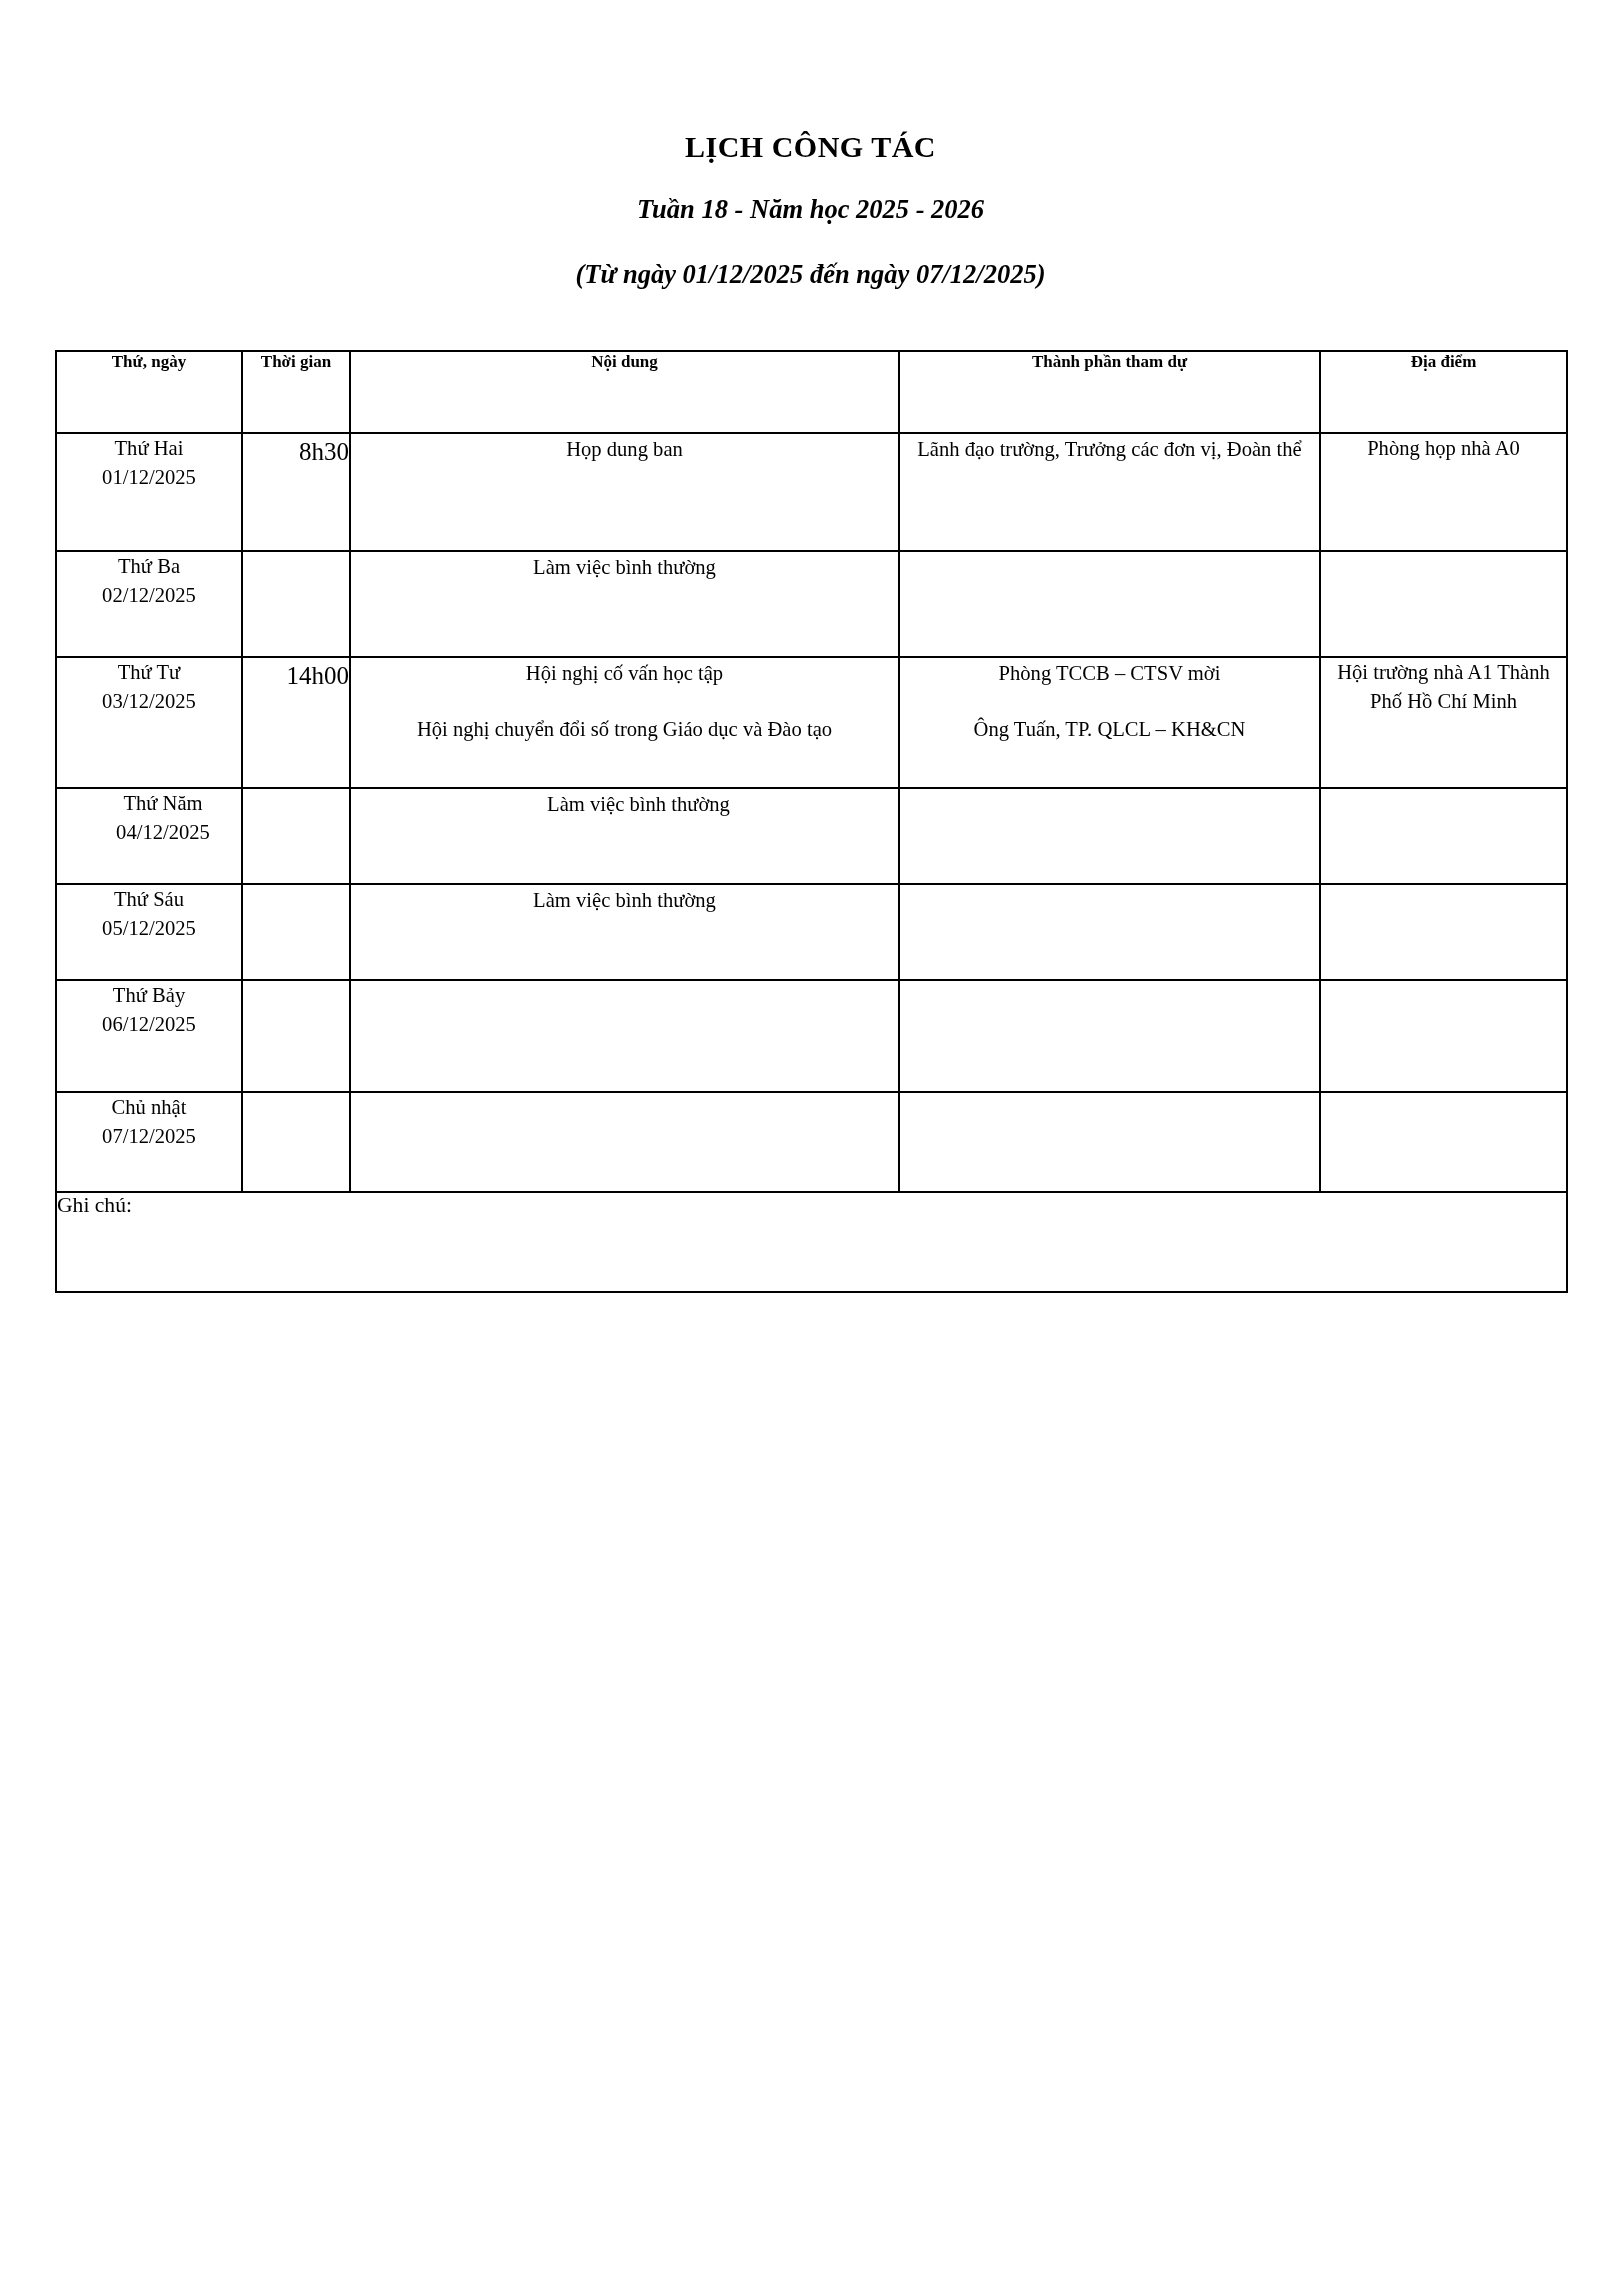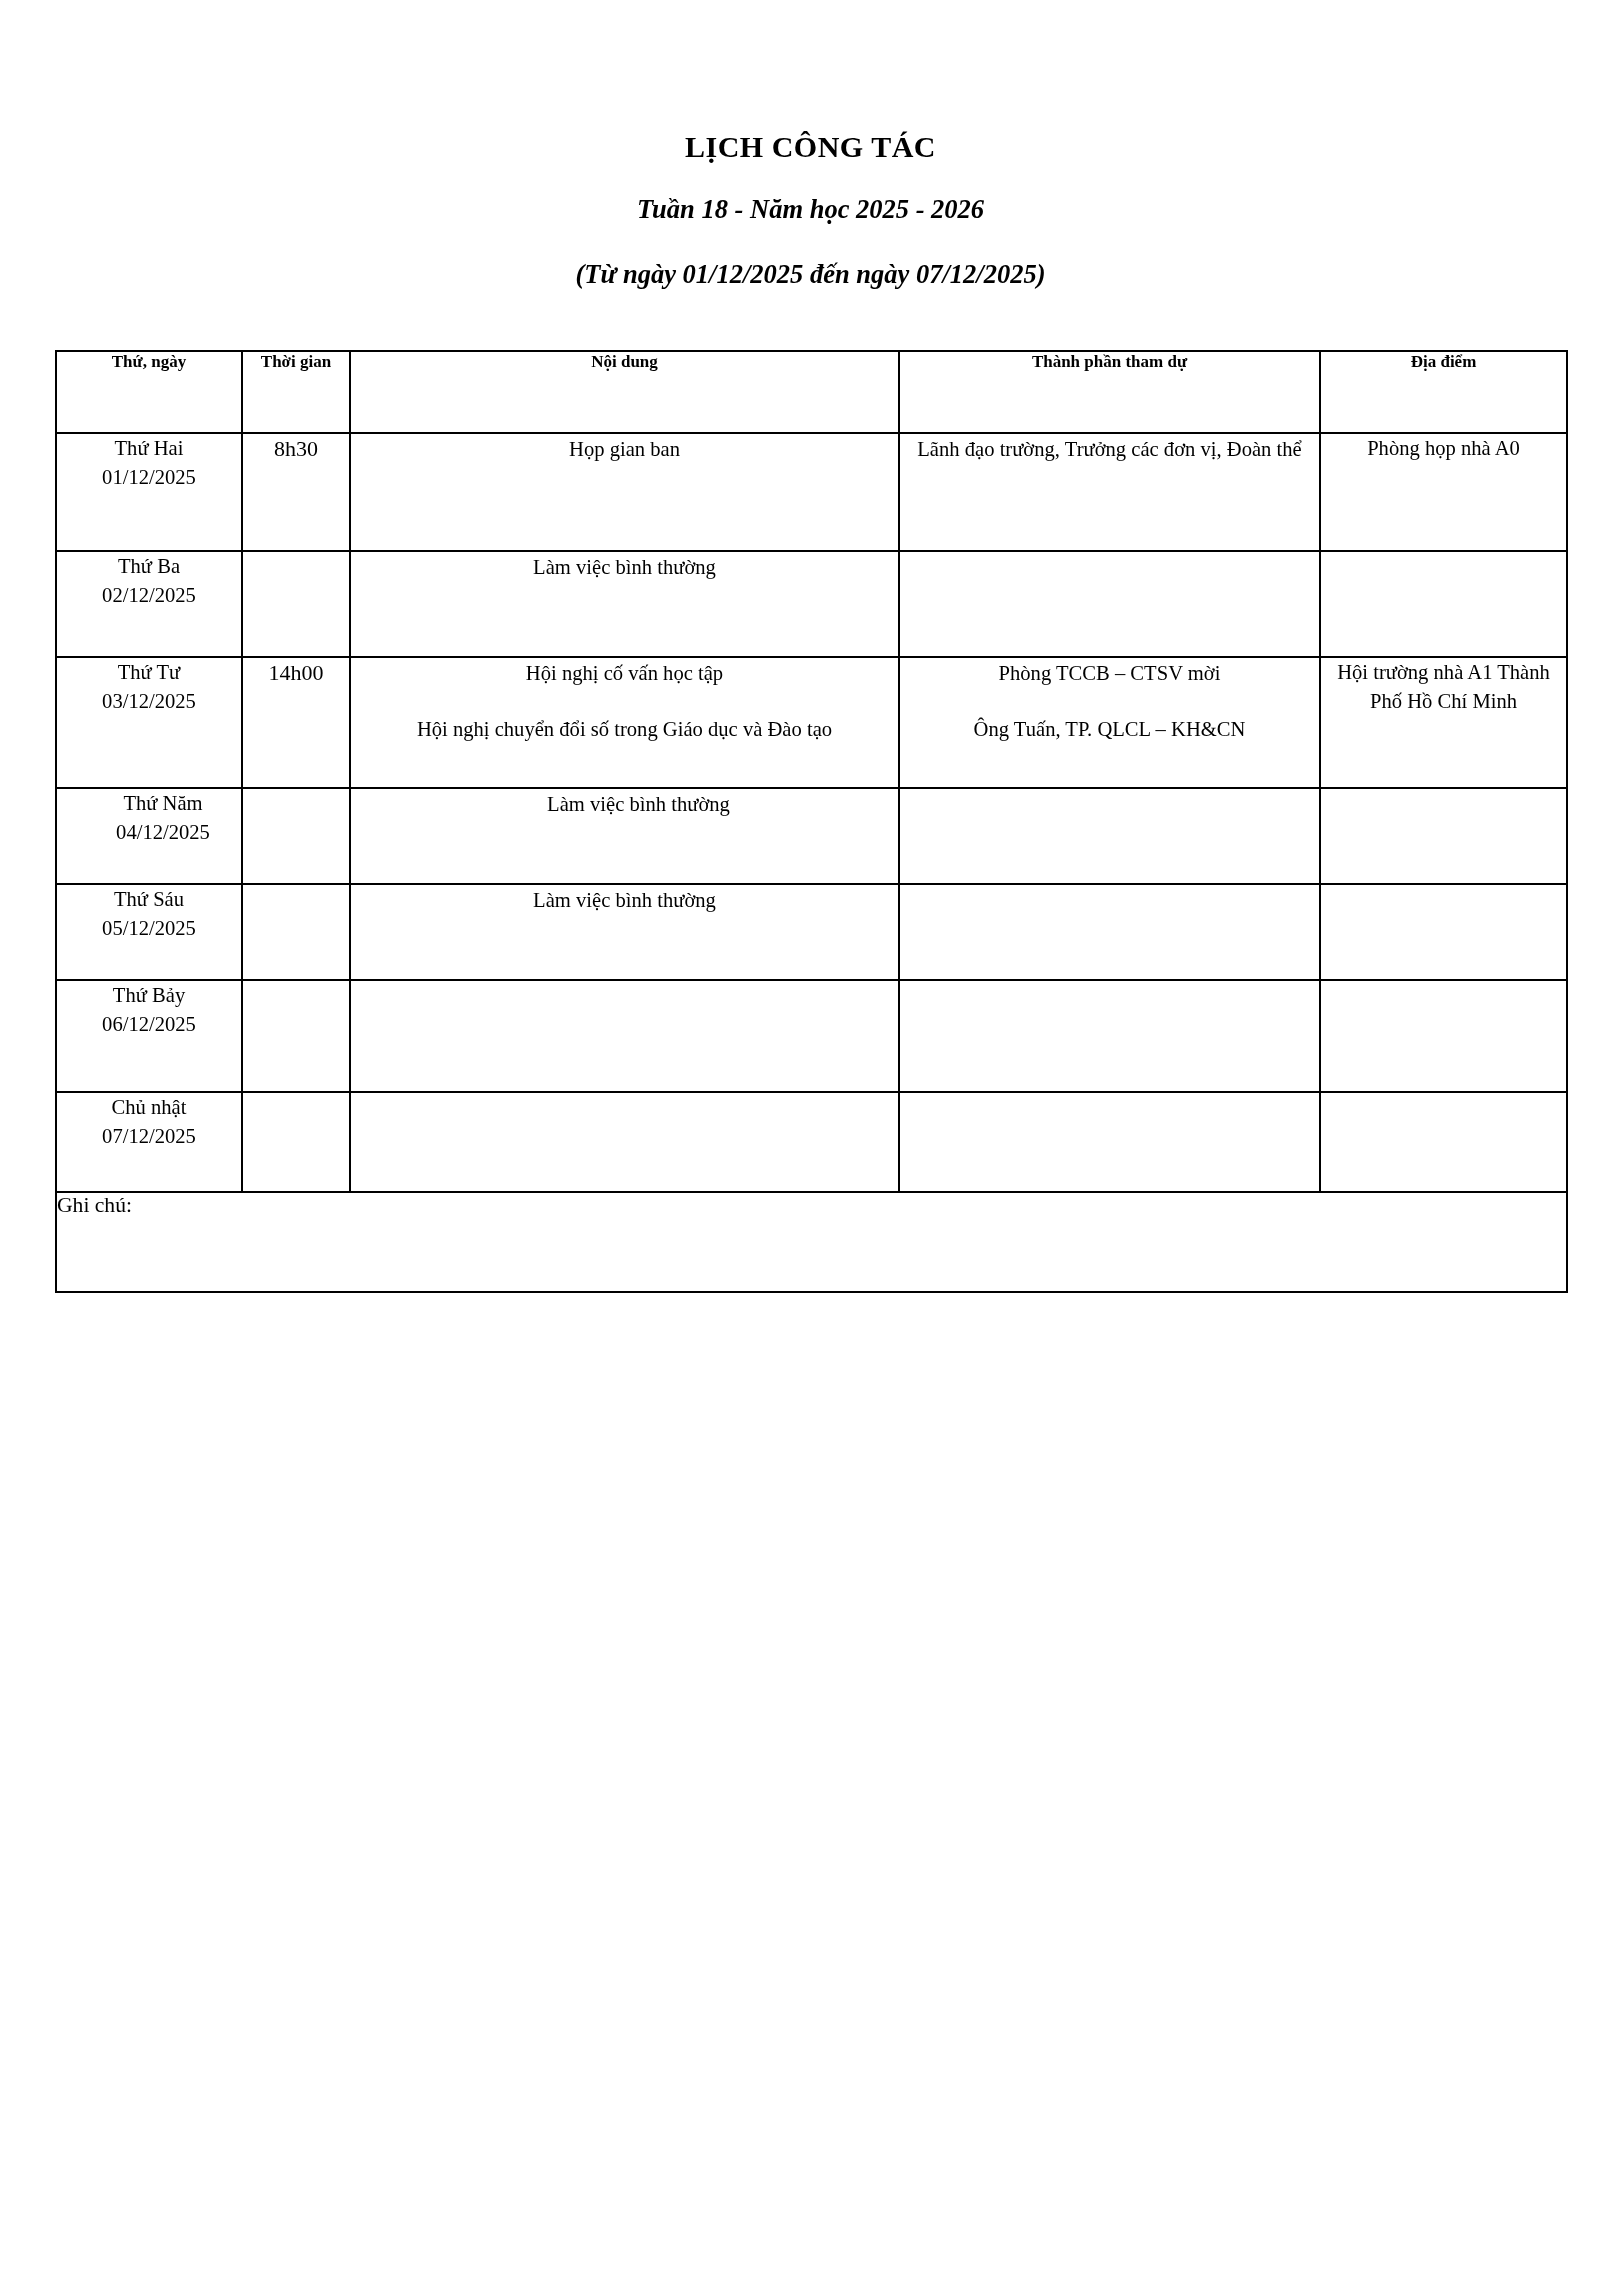--- a/index.html
+++ b/index.html
@@ -76,22 +76,22 @@
   .col-place   { width: 247px; }
 
   td.day {
     text-align: center;
     vertical-align: middle;
     font-size: 20.6px;
     line-height: 1.45;
     padding: 5.9px 3.9px;
   }
   td.time {
-    font-size: 22px;
-    text-align: center;
+    font-size: 25px;
+    text-align: right;
     padding: 9.8px 0 0 9.8px;
     line-height: 1.4;
   }
   td.content {
     text-align: center;
     font-size: 20.6px;
     padding: 9.8px 13.7px 9.8px 13.7px;
     line-height: 1.5;
   }
   td.content .line2 {
@@ -159,21 +159,21 @@
       </thead>
       <tbody>
 
         <tr class="r-mon">
           <td class="day">
             <div>Thứ Hai</div>
             <div>01/12/2025</div>
           </td>
           <td class="time">8h30</td>
           <td class="content">
-            <div>Họp gian ban</div>
+            <div>Họp dung ban</div>
           </td>
           <td class="people">
             <div>Lãnh đạo trường, Trưởng các đơn vị, Đoàn thể</div>
           </td>
           <td class="place">Phòng họp nhà A0</td>
         </tr>
 
         <tr class="r-tue">
           <td class="day">
             <div>Thứ Ba</div>

